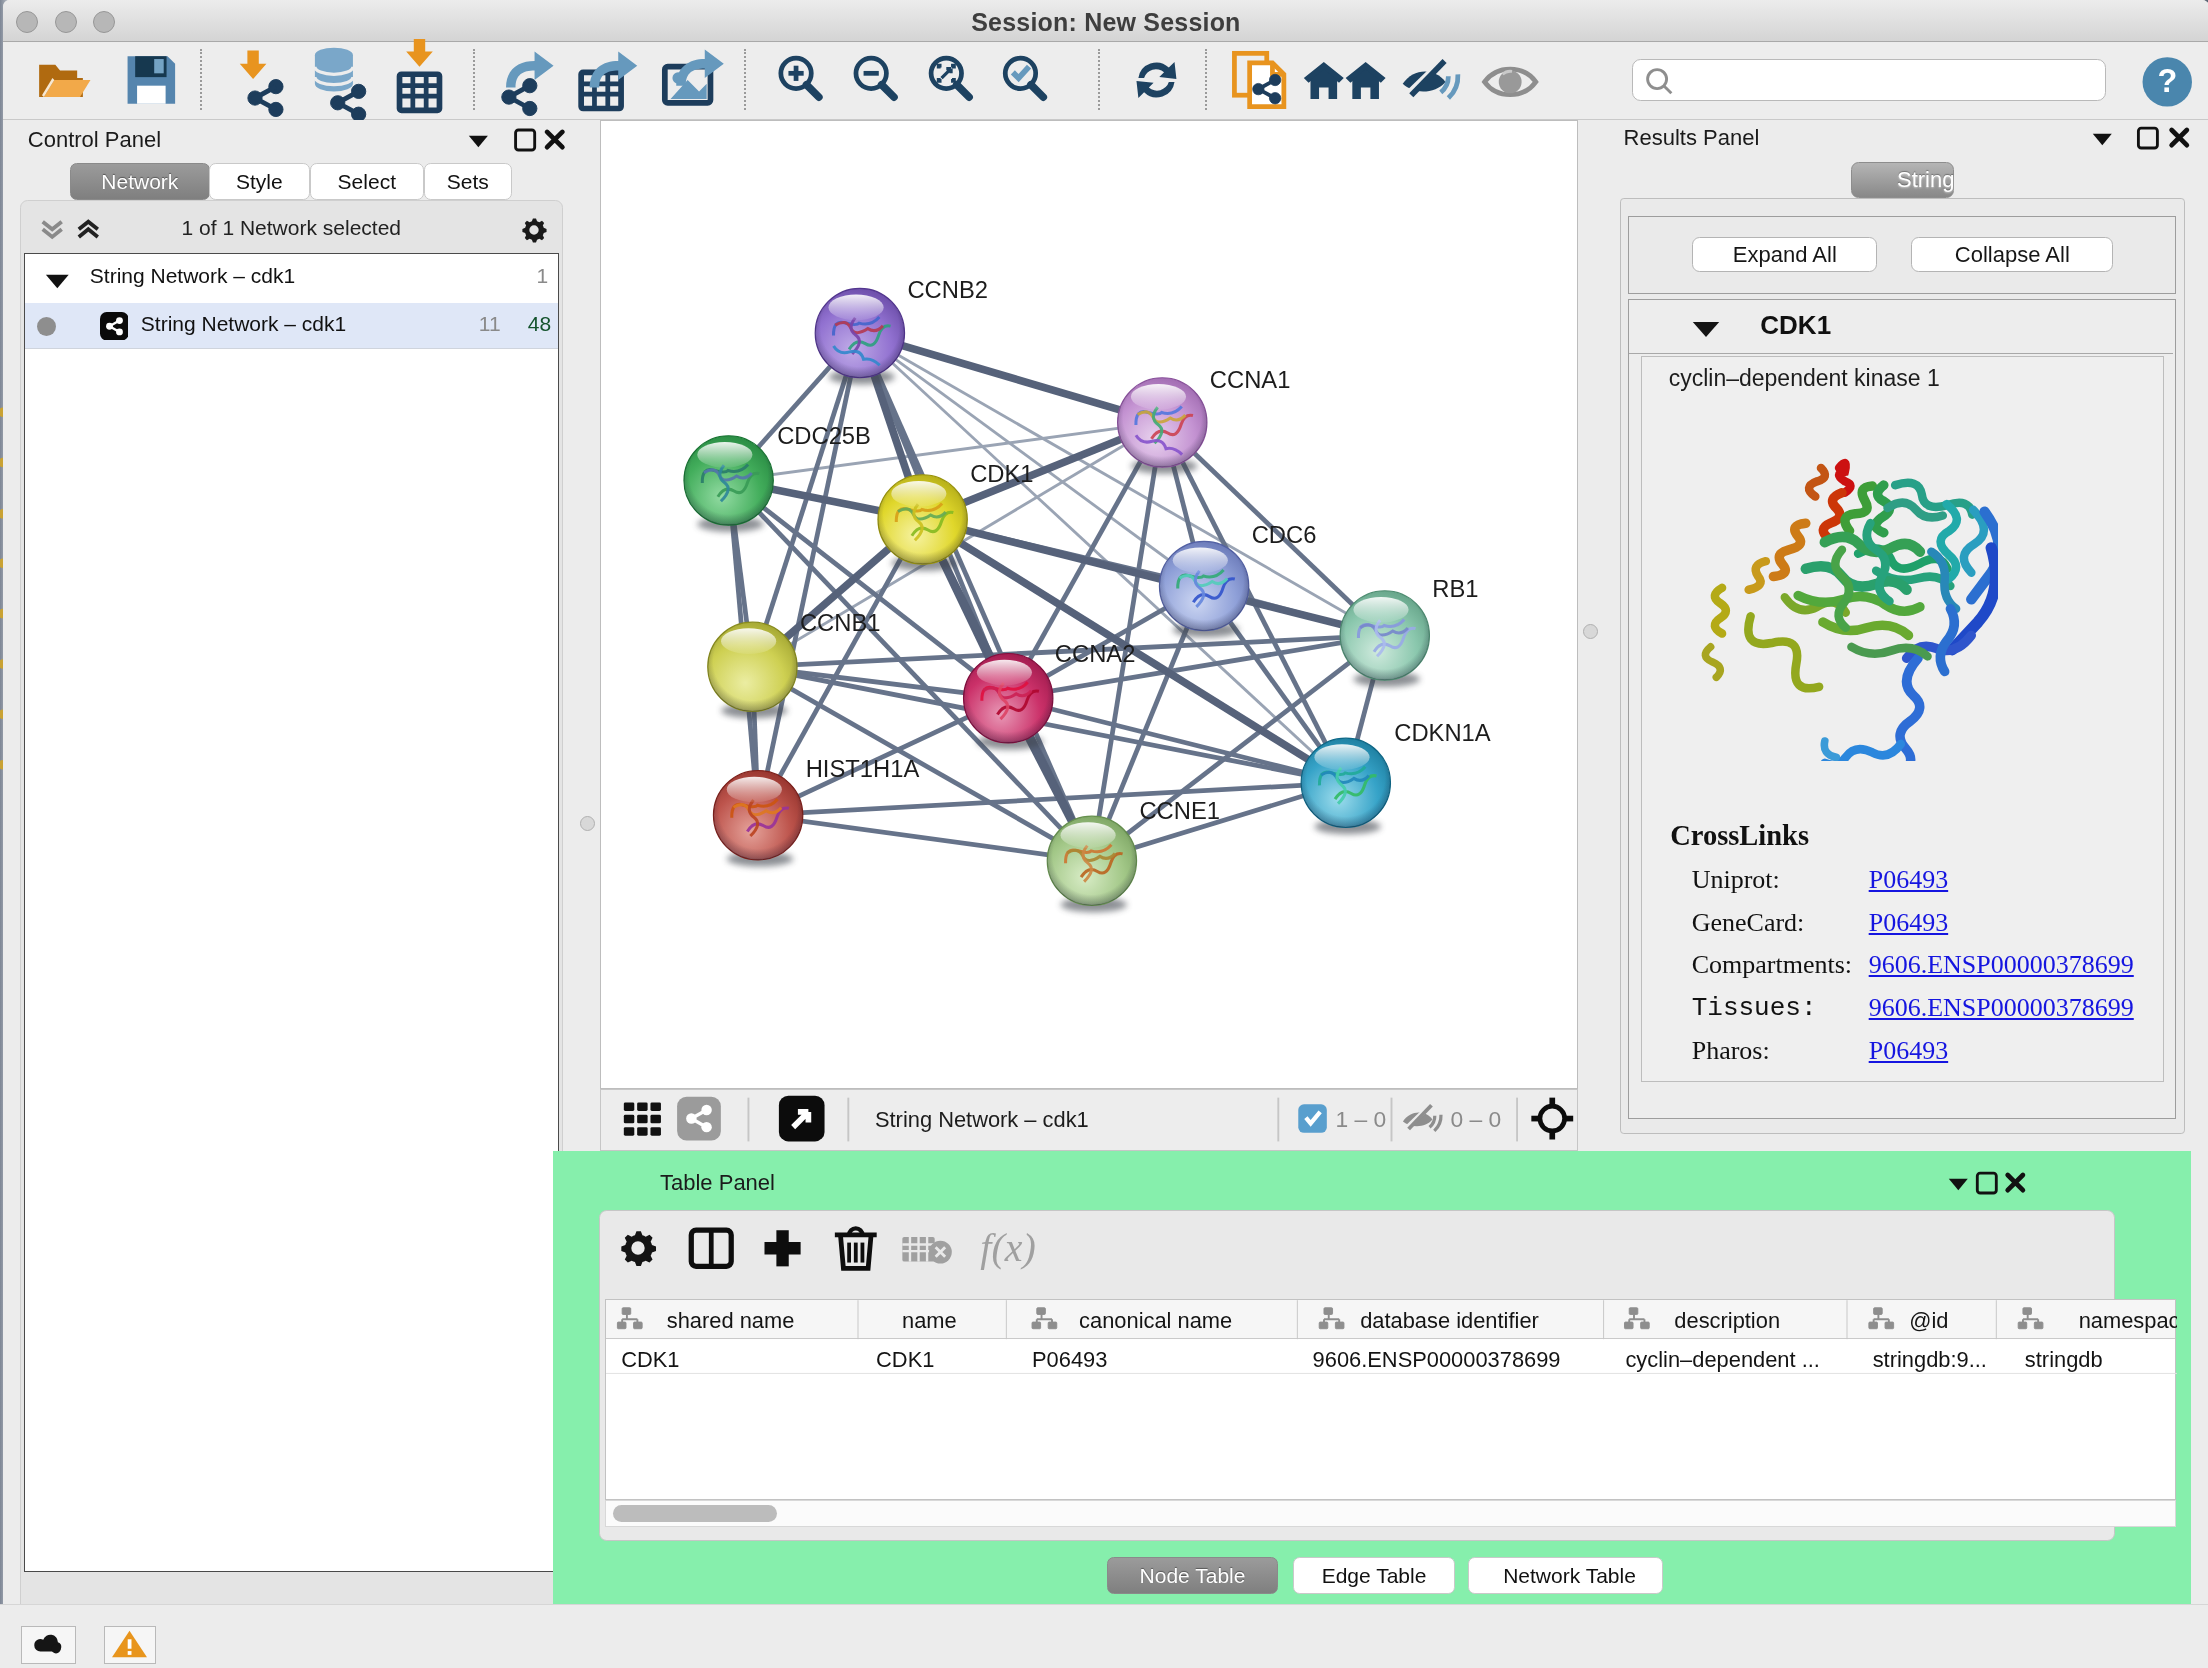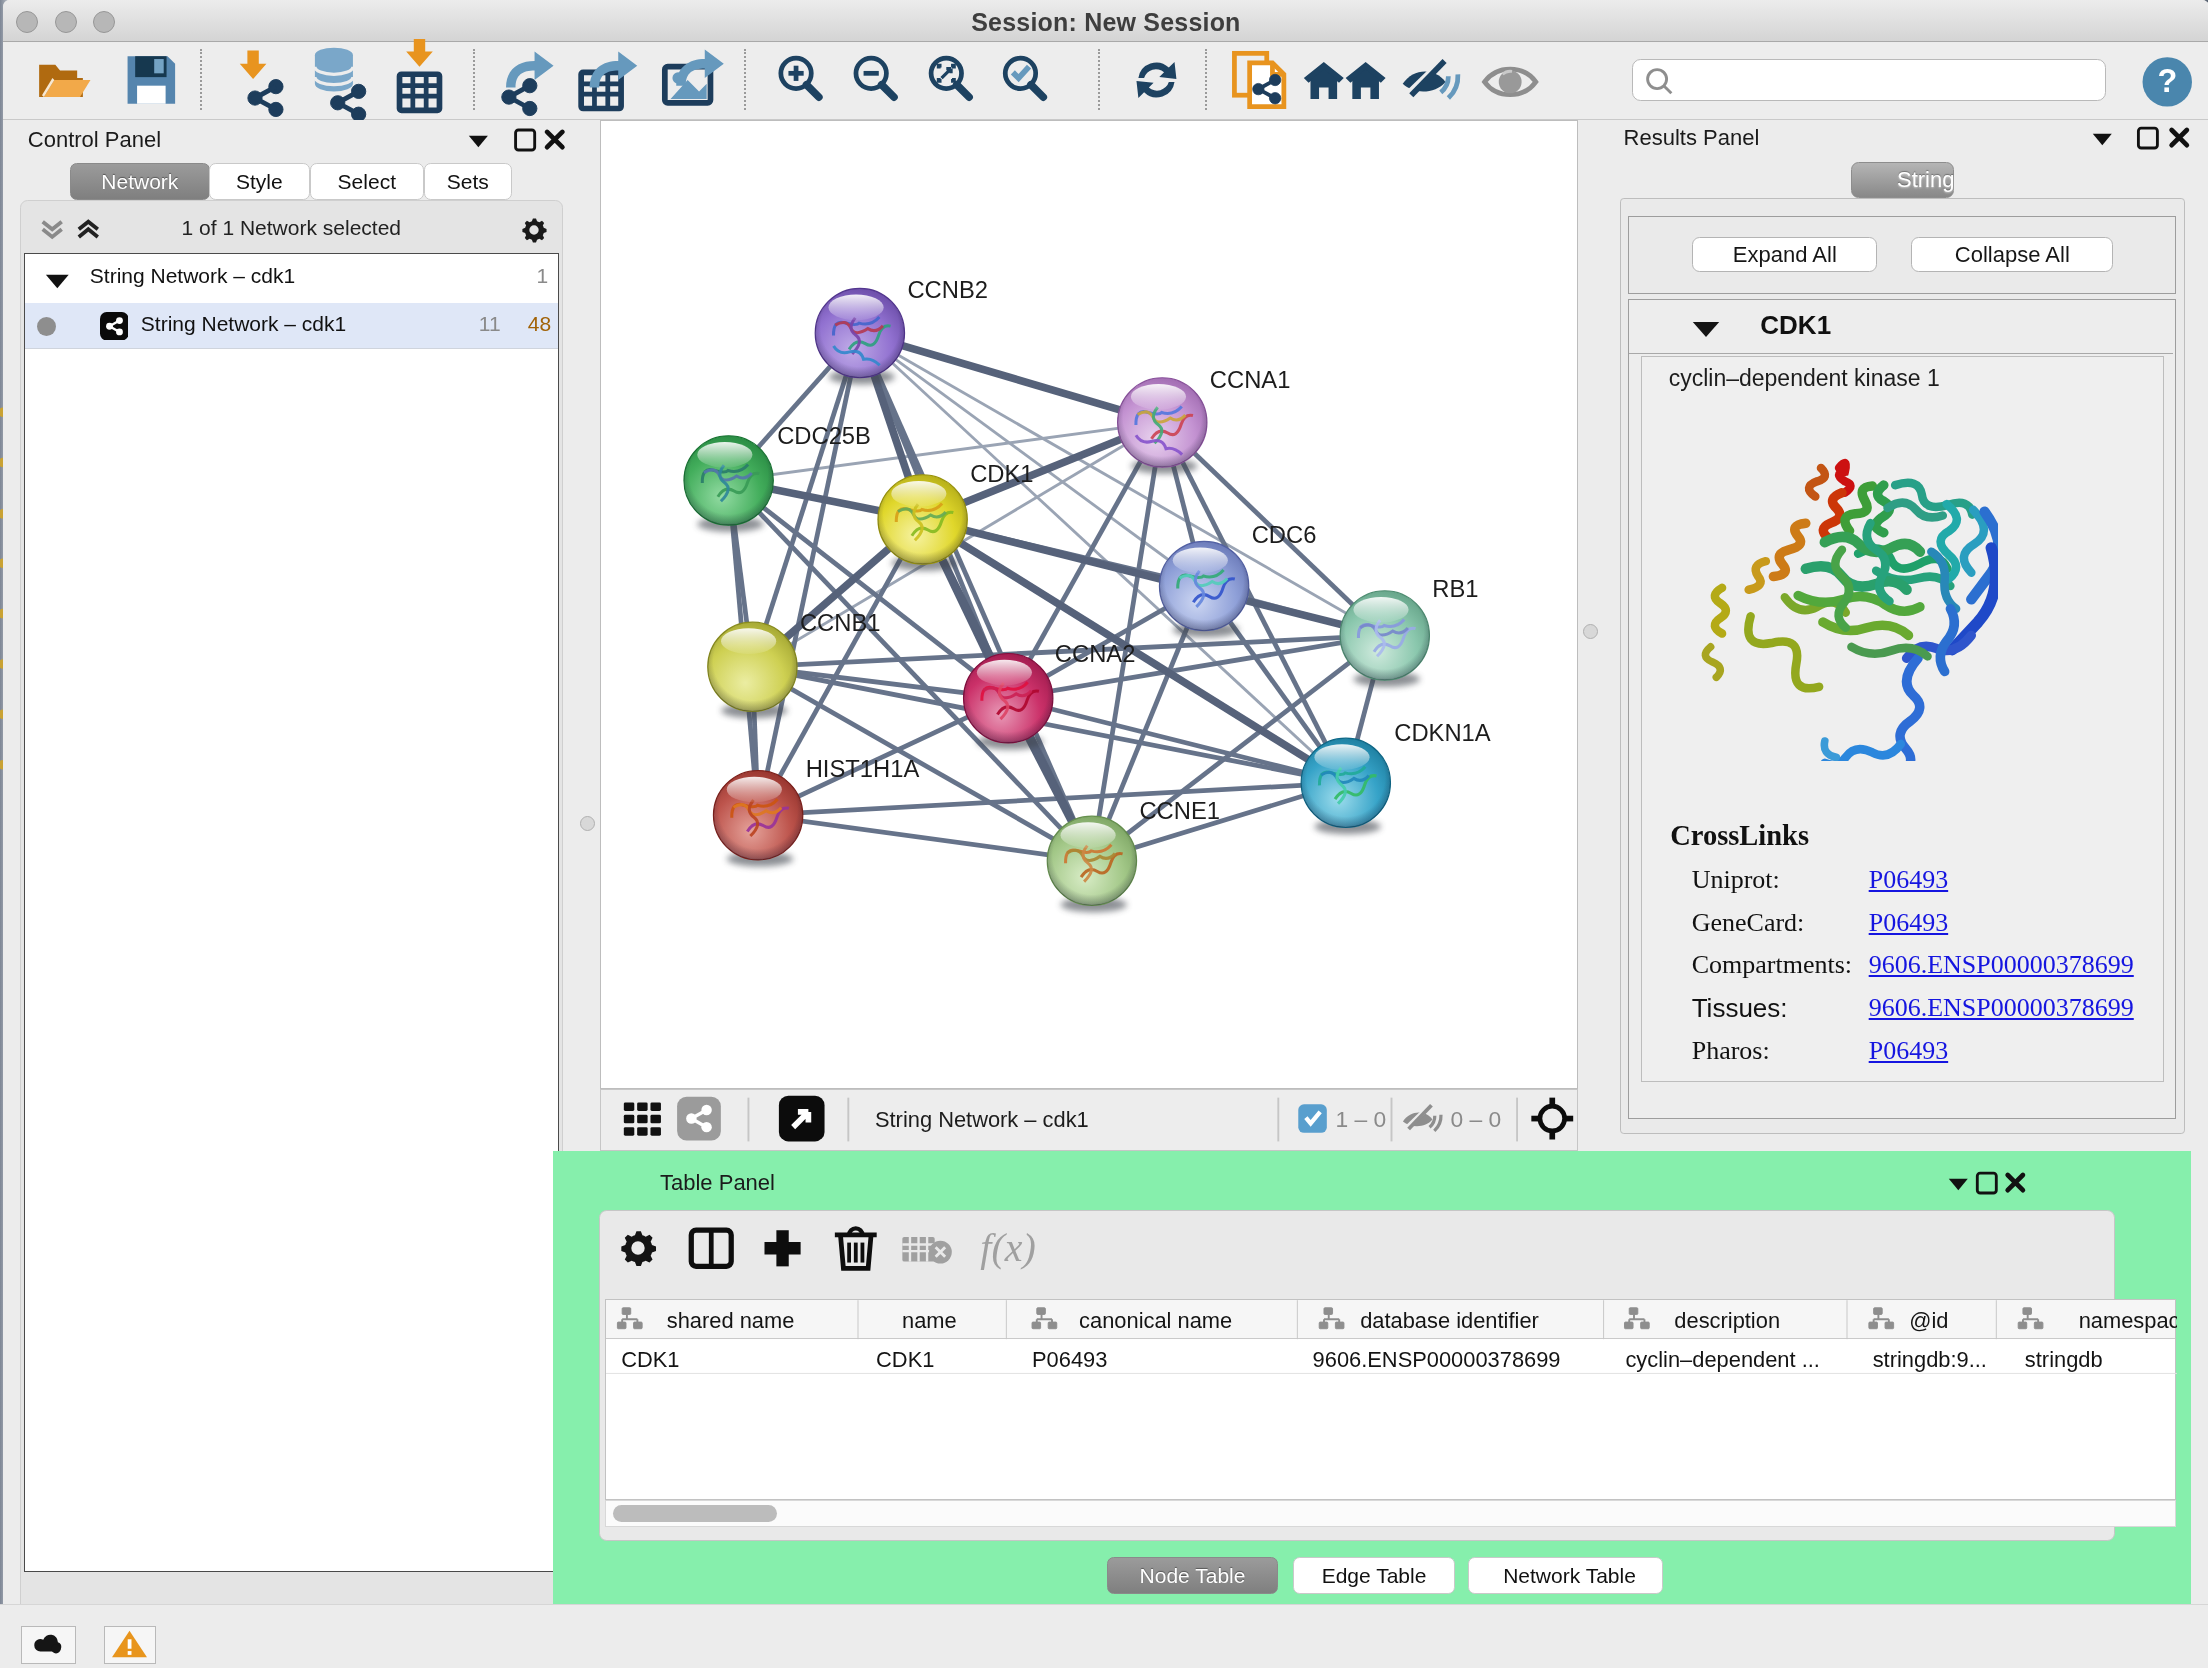--- a/index.html
+++ b/index.html
@@ -277,21 +277,21 @@
             <circle cx="10" cy="15" r="3.6"></circle>
             <circle cx="20.5" cy="21" r="3.6"></circle>
           </g>
           <g stroke="#fff" stroke-width="2.6">
             <line x1="20.5" y1="9" x2="10" y2="15"></line>
             <line x1="10" y1="15" x2="20.5" y2="21"></line>
           </g>
         </svg>
       <div class="abs" style="left:116px;top:8.6px;font-size:21px;color:#111;">String Network – cdk1</div>
       <div class="abs" style="left:454px;top:8.6px;font-size:21px;color:#8a8a8a;">11</div>
-      <div class="abs" style="left:503px;top:8.6px;font-size:21px;color:#a16207;">48</div>
+      <div class="abs" style="left:503px;top:8.6px;font-size:21px;color:#14532d;">48</div>
     </div>
   </div>
 </div>
 
 <div class="canvas" id="canvas">
 <svg width="978" height="969" style="position:absolute;left:0;top:0" viewBox="0 0 1028 1019">
 <defs>
 <radialGradient id="gpur" cx="0.42" cy="0.68" r="0.88">
           <stop offset="0" stop-color="#c0abe8"></stop>
           <stop offset="0.5" stop-color="#9171d0"></stop>
@@ -661,21 +661,21 @@
           <path d="M188,148 q-14,16 0,28 q14,12 2,28 q-12,14 2,26" stroke="#48a348" stroke-width="9"></path>
         </g>
       </svg>
       <div class="abs" style="left:28.5px;top:463px;font-family:'Liberation Serif',serif;font-size:28.5px;font-weight:bold;color:#111;">CrossLinks</div>
       <div class="abs" style="left:50px;top:508px;font-family:'Liberation Serif',serif;font-size:26px;color:#111;">Uniprot:</div>
       <div class="abs" style="left:227px;top:508px;font-family:'Liberation Serif',serif;font-size:26px;"><span class="link">P06493</span></div>
       <div class="abs" style="left:50px;top:551px;font-family:'Liberation Serif',serif;font-size:26px;color:#111;">GeneCard:</div>
       <div class="abs" style="left:227px;top:551px;font-family:'Liberation Serif',serif;font-size:26px;"><span class="link">P06493</span></div>
       <div class="abs" style="left:50px;top:593px;font-family:'Liberation Serif',serif;font-size:26px;color:#111;">Compartments:</div>
       <div class="abs" style="left:227px;top:593px;font-family:'Liberation Serif',serif;font-size:26px;"><span class="link">9606.ENSP00000378699</span></div>
-      <div class="abs" style="left:50px;top:636px;font-family:Liberation Sans, sans-serif;font-size:26px;color:#111;">Tissues:</div>
+      <div class="abs" style="left:50px;top:636px;font-family:Liberation Mono, monospace;font-size:26px;color:#111;">Tissues:</div>
       <div class="abs" style="left:227px;top:636px;font-family:'Liberation Serif',serif;font-size:26px;"><span class="link">9606.ENSP00000378699</span></div>
       <div class="abs" style="left:50px;top:679px;font-family:'Liberation Serif',serif;font-size:26px;color:#111;">Pharos:</div>
       <div class="abs" style="left:227px;top:679px;font-family:'Liberation Serif',serif;font-size:26px;"><span class="link">P06493</span></div>
     </div>
   </div>
 </div>
 
 <div class="abs" id="tablepanel" style="left:553px;top:1151px;width:1638px;height:453px;background:#86efac;">
   <div class="phead abs" style="left:107px;top:19px;">Table Panel</div>
   <svg class="abs" style="left:1392px;top:20px" width="114" height="25" viewBox="0 0 120 26">

